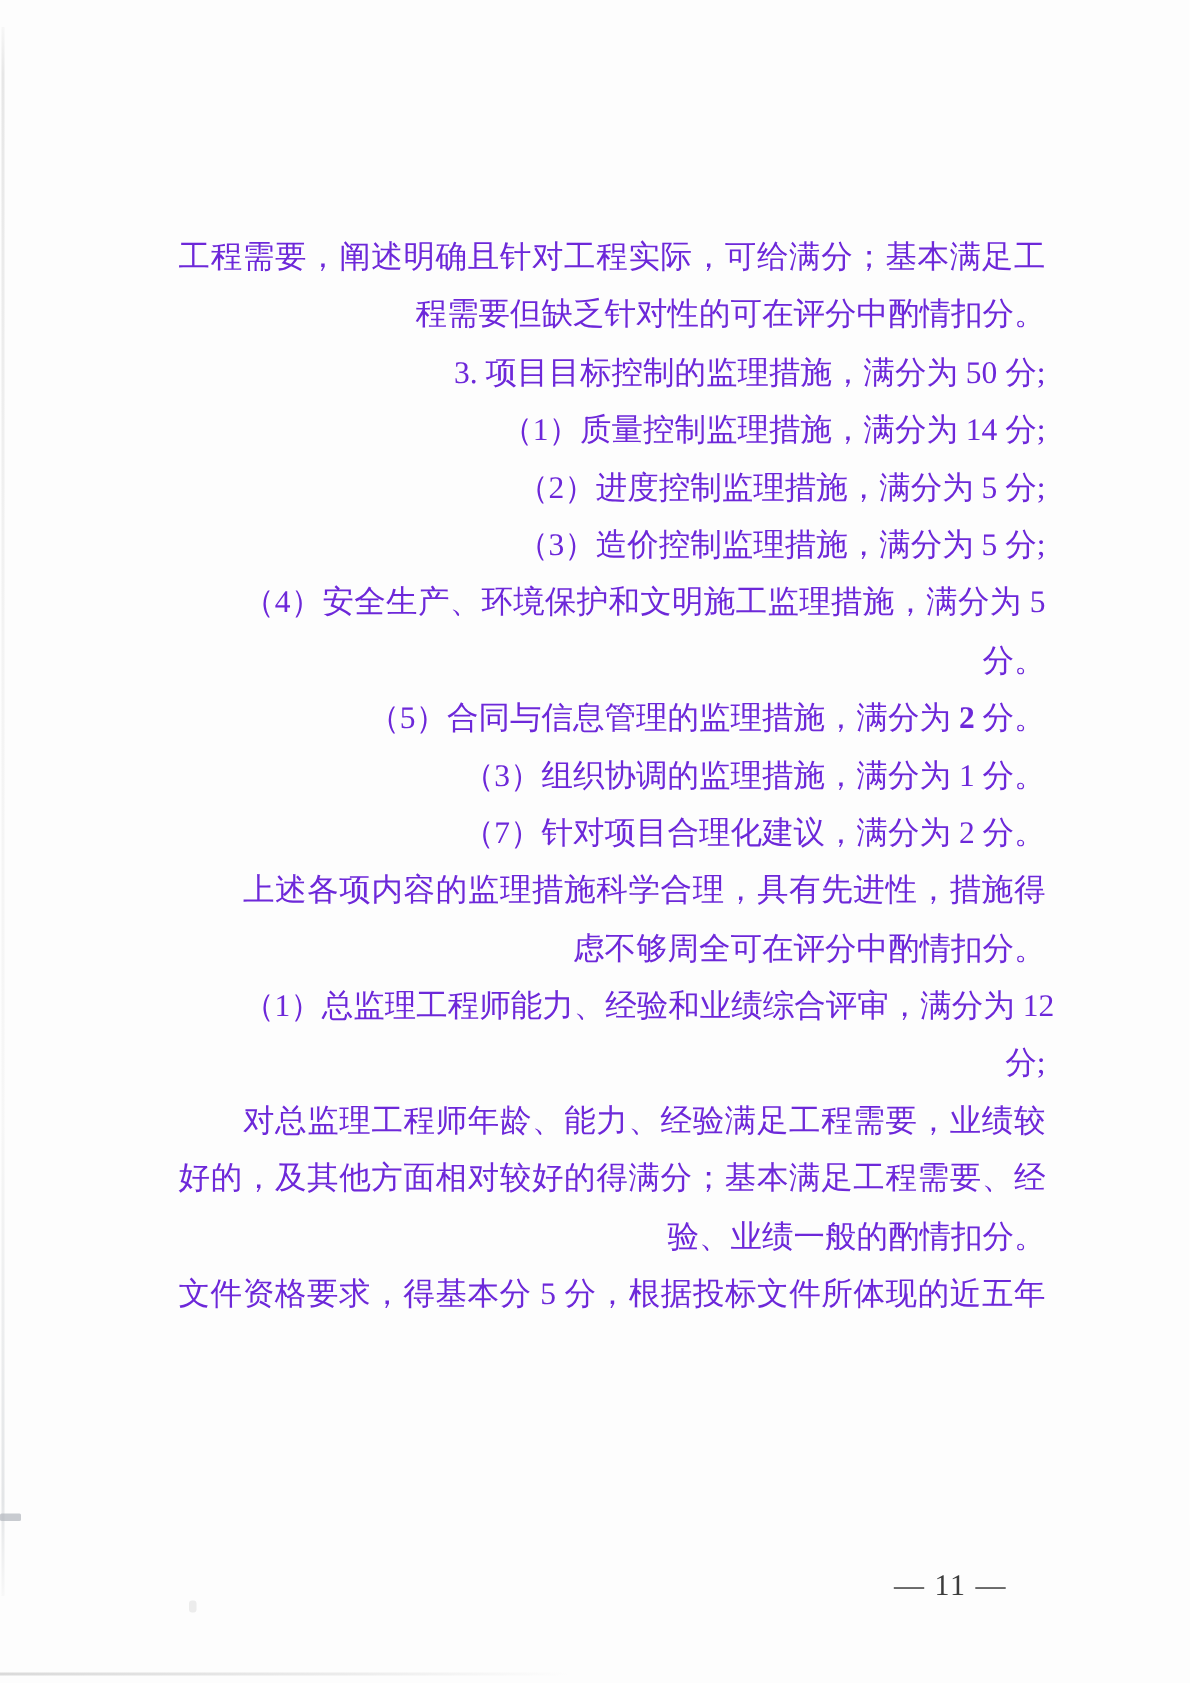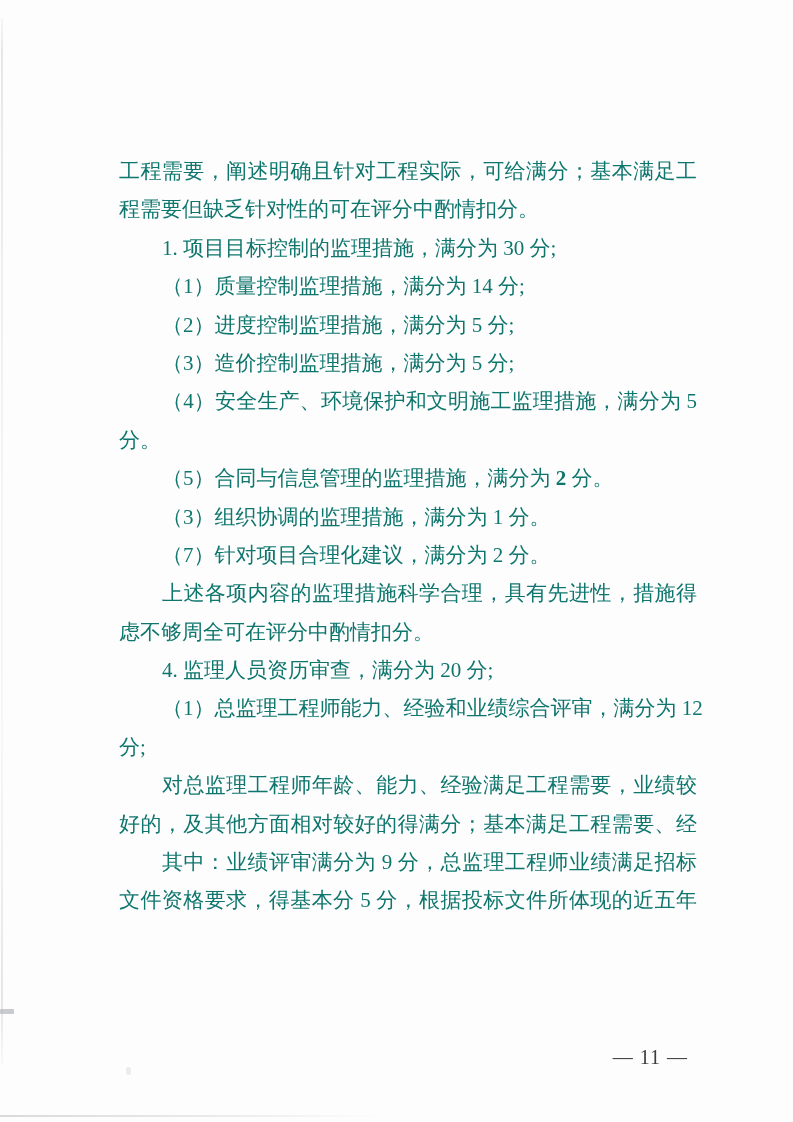--- a/index.html
+++ b/index.html
@@ -11,40 +11,40 @@
   .page {
     position: relative;
     width: 793px; height: 1122px;
     background: #fdfdfd;
     overflow: hidden;
   }
   .doc {
     position: absolute;
     left: 119px; top: 152px;
     width: 578px;
-    color: #0f766e;
+    color: #6d28d9;
     font-size: 21px;
   }
   .line {
     height: 38.4px;
     line-height: 38.4px;
     white-space: nowrap;
-    text-align: left;
+    text-align: right;
   }
   .line.indent { padding-left: 43px; }
   .line.justify {
     text-align: justify;
     text-align-last: justify;
   }
   .line b { font-weight: 700; }
   .page-number {
     position: absolute;
     top: 1044px; left: 596px;
     width: 92px;
-    text-align: right;
+    text-align: left;
     font-size: 20px;
     line-height: 26px;
     color: #3c3c3c;
     letter-spacing: 1px;
     white-space: nowrap;
   }
   
   .edge-line-left {
     position: absolute;
     left: 1px; top: 18px;
@@ -87,34 +87,33 @@
 
 <div class="page">
   <div class="edge-line-left"></div>
   <div class="edge-dash-left"></div>
   <div class="edge-line-bottom"></div>
   <div class="speck"></div>
 
   <div class="doc">
       <div class="line justify">工程需要，阐述明确且针对工程实际，可给满分；基本满足工</div>
       <div class="line">程需要但缺乏针对性的可在评分中酌情扣分。</div>
-      <div class="line indent">1. 项目目标控制的监理措施，满分为 30 分;</div>
+      <div class="line indent">3. 项目目标控制的监理措施，满分为 50 分;</div>
       <div class="line indent">（1）质量控制监理措施，满分为 14 分;</div>
       <div class="line indent">（2）进度控制监理措施，满分为 5 分;</div>
       <div class="line indent">（3）造价控制监理措施，满分为 5 分;</div>
       <div class="line indent justify">（4）安全生产、环境保护和文明施工监理措施，满分为 5</div>
       <div class="line">分。</div>
       <div class="line indent">（5）合同与信息管理的监理措施，满分为 <b>2</b> 分。</div>
       <div class="line indent">（3）组织协调的监理措施，满分为 1 分。</div>
       <div class="line indent">（7）针对项目合理化建议，满分为 2 分。</div>
       <div class="line indent justify">上述各项内容的监理措施科学合理，具有先进性，措施得</div>
       <div class="line">虑不够周全可在评分中酌情扣分。</div>
-      <div class="line indent">4. 监理人员资历审查，满分为 20 分;</div>
       <div class="line indent justify">（1）总监理工程师能力、经验和业绩综合评审，满分为 12</div>
       <div class="line">分;</div>
       <div class="line indent justify">对总监理工程师年龄、能力、经验满足工程需要，业绩较</div>
       <div class="line justify">好的，及其他方面相对较好的得满分；基本满足工程需要、经</div>
-      <div class="line indent justify">其中：业绩评审满分为 9 分，总监理工程师业绩满足招标</div>
+      <div class="line">验、业绩一般的酌情扣分。</div>
       <div class="line justify">文件资格要求，得基本分 5 分，根据投标文件所体现的近五年</div>
     </div>
 
   <div class="page-number">— 11 —</div>
 </div>
 
 </body></html>

